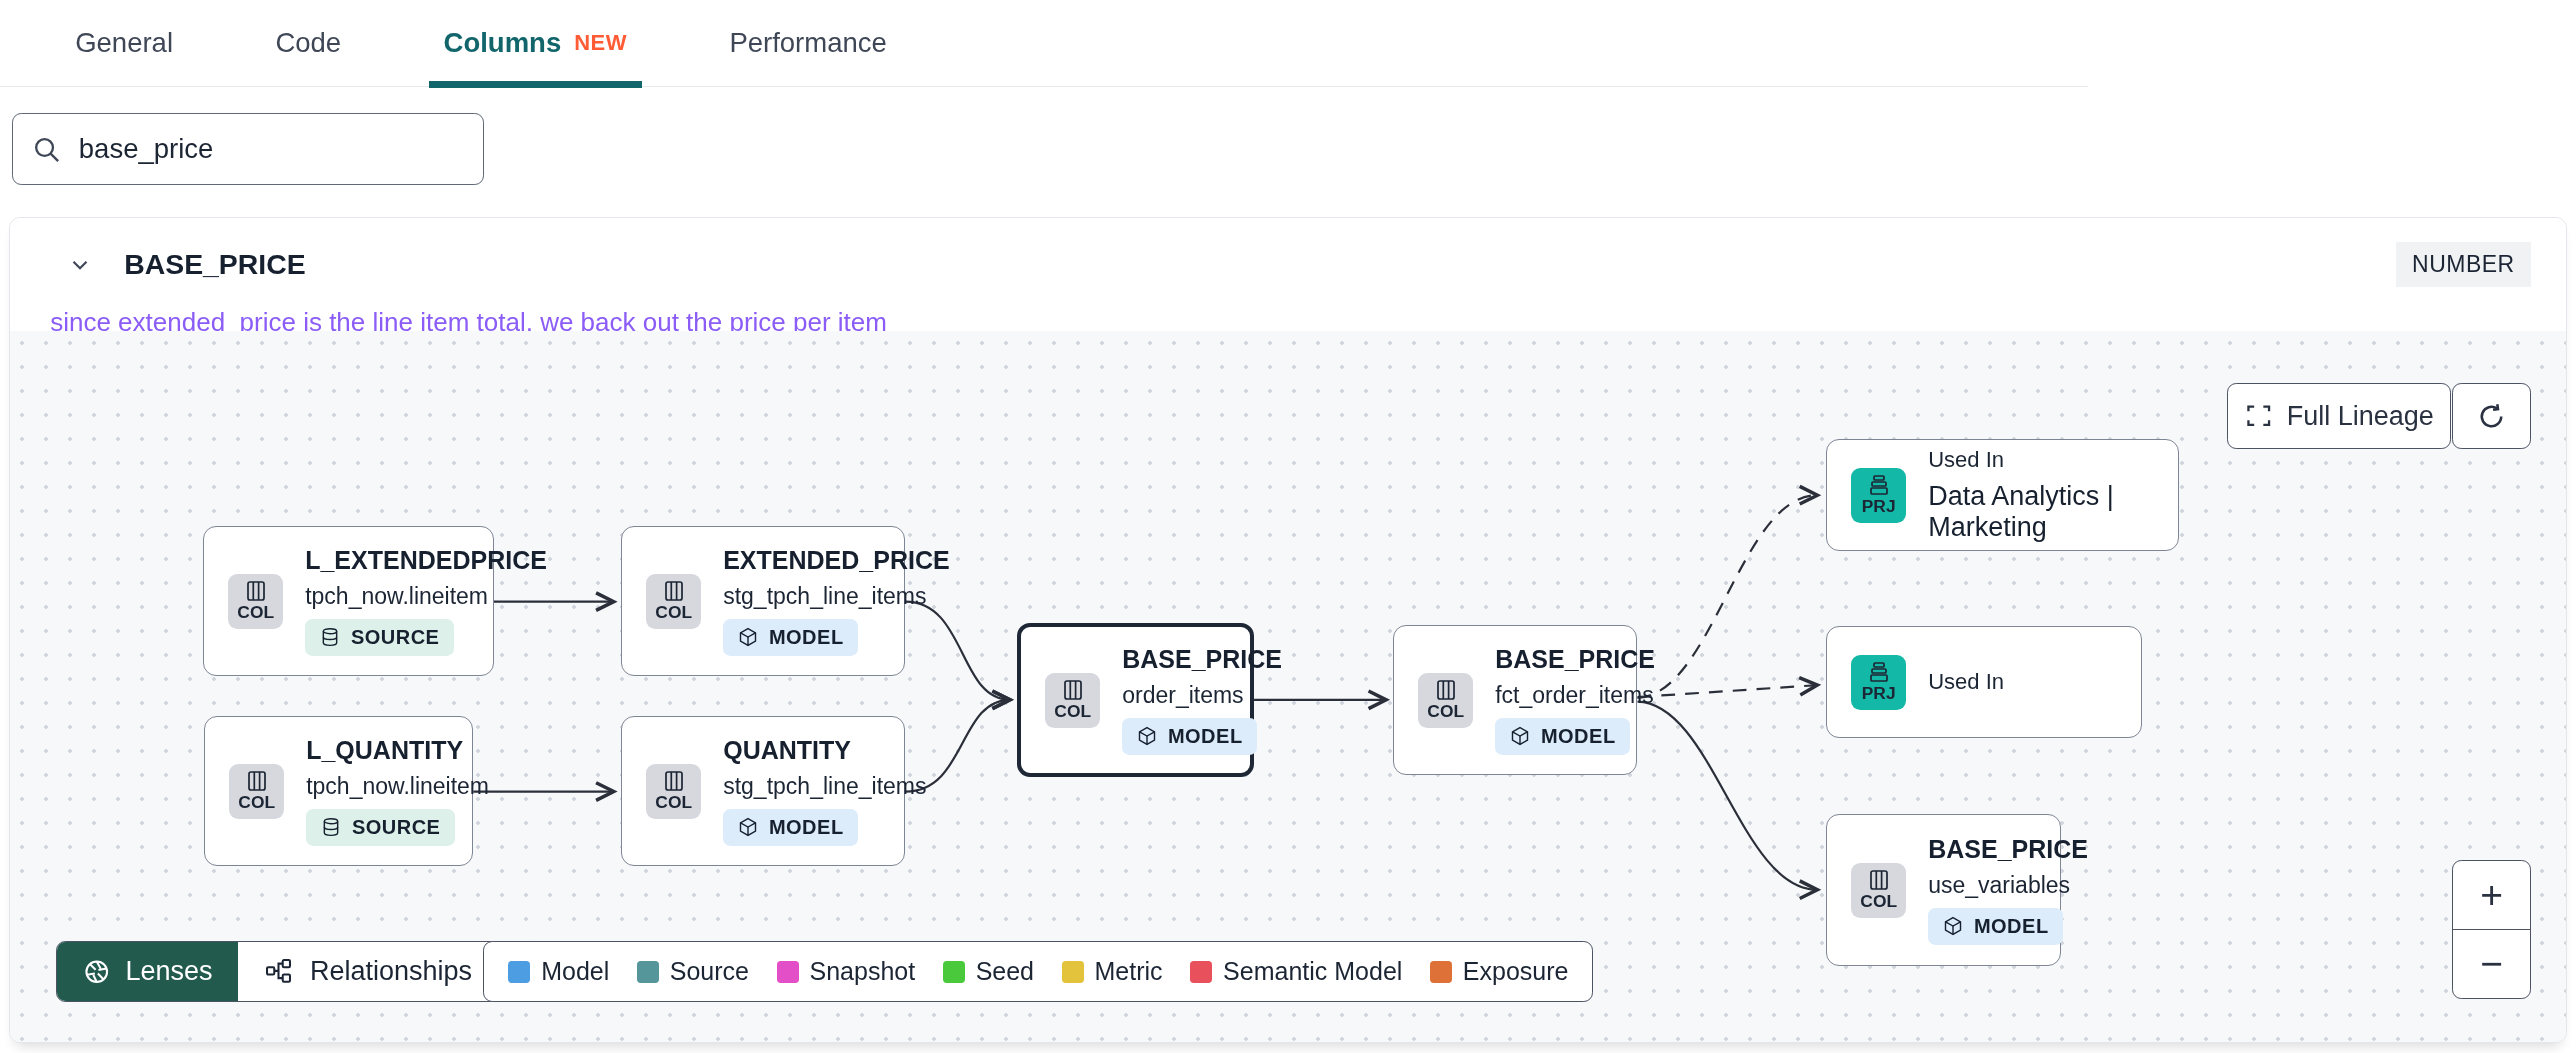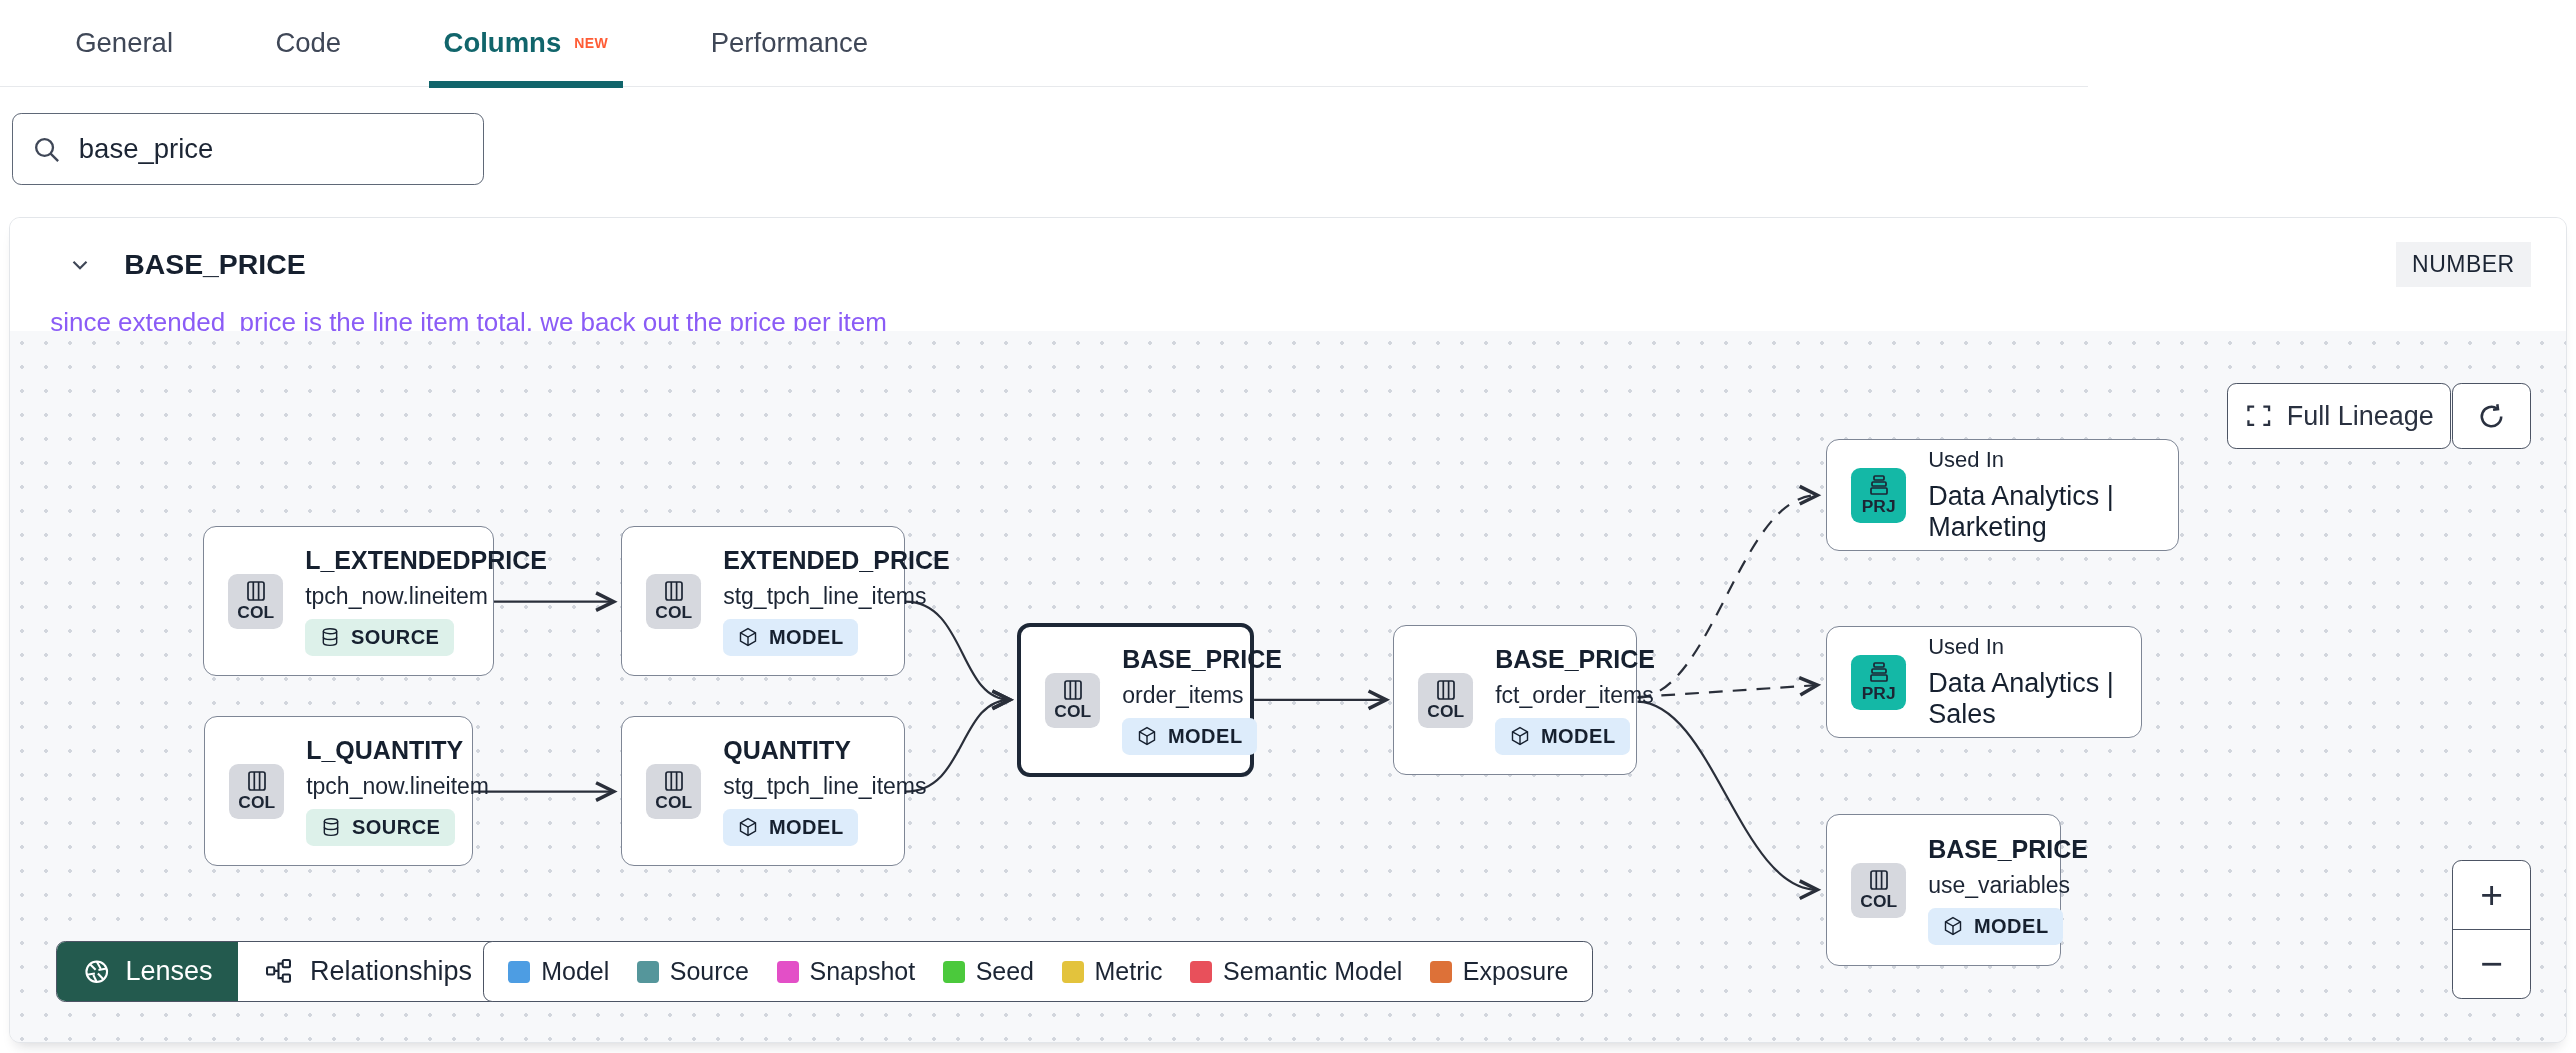--- a/index.html
+++ b/index.html
@@ -8,21 +8,21 @@
     width:2576px; height:1053px; position:relative; overflow:hidden;
     font-family:"Liberation Sans","DejaVu Sans",sans-serif; color:#1c2534;
   }
   
   .tabbar { position:absolute; left:0; top:0; width:2088px; height:87px;
     border-bottom:1.8px solid #e7e9ec; display:flex; align-items:flex-end; padding-left:66px; }
   .tab { display:flex; align-items:center; gap:13px; padding:0 9.2px 27.5px 9.2px; margin-right:84px;
     font-size:27.5px; color:#3f4757; cursor:pointer; position:relative; }
   .tab.active { color:#11656b; font-weight:700; }
   .tab.active::after { content:""; position:absolute; left:-5.5px; right:-5.5px; bottom:-1.8px; height:6.4px; background:#11656b; }
-  .tab-new { color:#ff5c35; font-size:14px; font-weight:700; letter-spacing:0.5px; }
+  .tab-new { color:#ff5c35; font-size:22px; font-weight:700; letter-spacing:0.5px; }
   .tab-count { background:#e8e9eb; border-radius:50%; width:42px; height:42px;
     display:flex; align-items:center; justify-content:center; font-size:23px; color:#1c2534; }
   
   .searchbox { position:absolute; left:12px; top:113px; width:472px; height:72px;
     border:1.8px solid #5f6877; border-radius:9.2px; background:#fff; display:flex; align-items:center; padding:0 18.3px; gap:16.5px; }
   .searchbox input { border:none; outline:none; font-size:27.5px; color:#1c2534; flex:1;
     font-family:"Liberation Sans","DejaVu Sans",sans-serif; background:transparent; }
   
   .panel { position:absolute; left:9.2px; top:217px; width:2558px; height:826px;
     border:1.8px solid #e3e6ea; border-radius:11px; background:#fff; overflow:hidden;
@@ -298,21 +298,20 @@
       <div class="chip prj">
         <svg class="ic" width="24" height="24" viewBox="0 0 24 24" fill="none" stroke="#1c2534" stroke-width="1.7">
             <rect x="7" y="3" width="10" height="4" rx="1"></rect>
             <rect x="5" y="9" width="14" height="4" rx="1"></rect>
             <rect x="4" y="15" width="16" height="6" rx="1"></rect>
           </svg>
         <span class="chip-label">PRJ</span>
       </div>
       <div class="node-body">
         <span class="kicker">Used In</span>
-        <span class="usedin-name">Data Analytics | Sales</span>
       </div>
     </div>
 
     <div class="node" style="left:1816px; top:483px; width:235px; height:152px;">
       <div class="chip">
         <svg class="ic" width="24" height="24" viewBox="0 0 24 24" fill="none" stroke="#1c2534" stroke-width="1.7">
             <rect x="4" y="3" width="16" height="18" rx="2"></rect>
             <line x1="9.3" y1="3" x2="9.3" y2="21"></line>
             <line x1="14.6" y1="3" x2="14.6" y2="21"></line>
           </svg>

